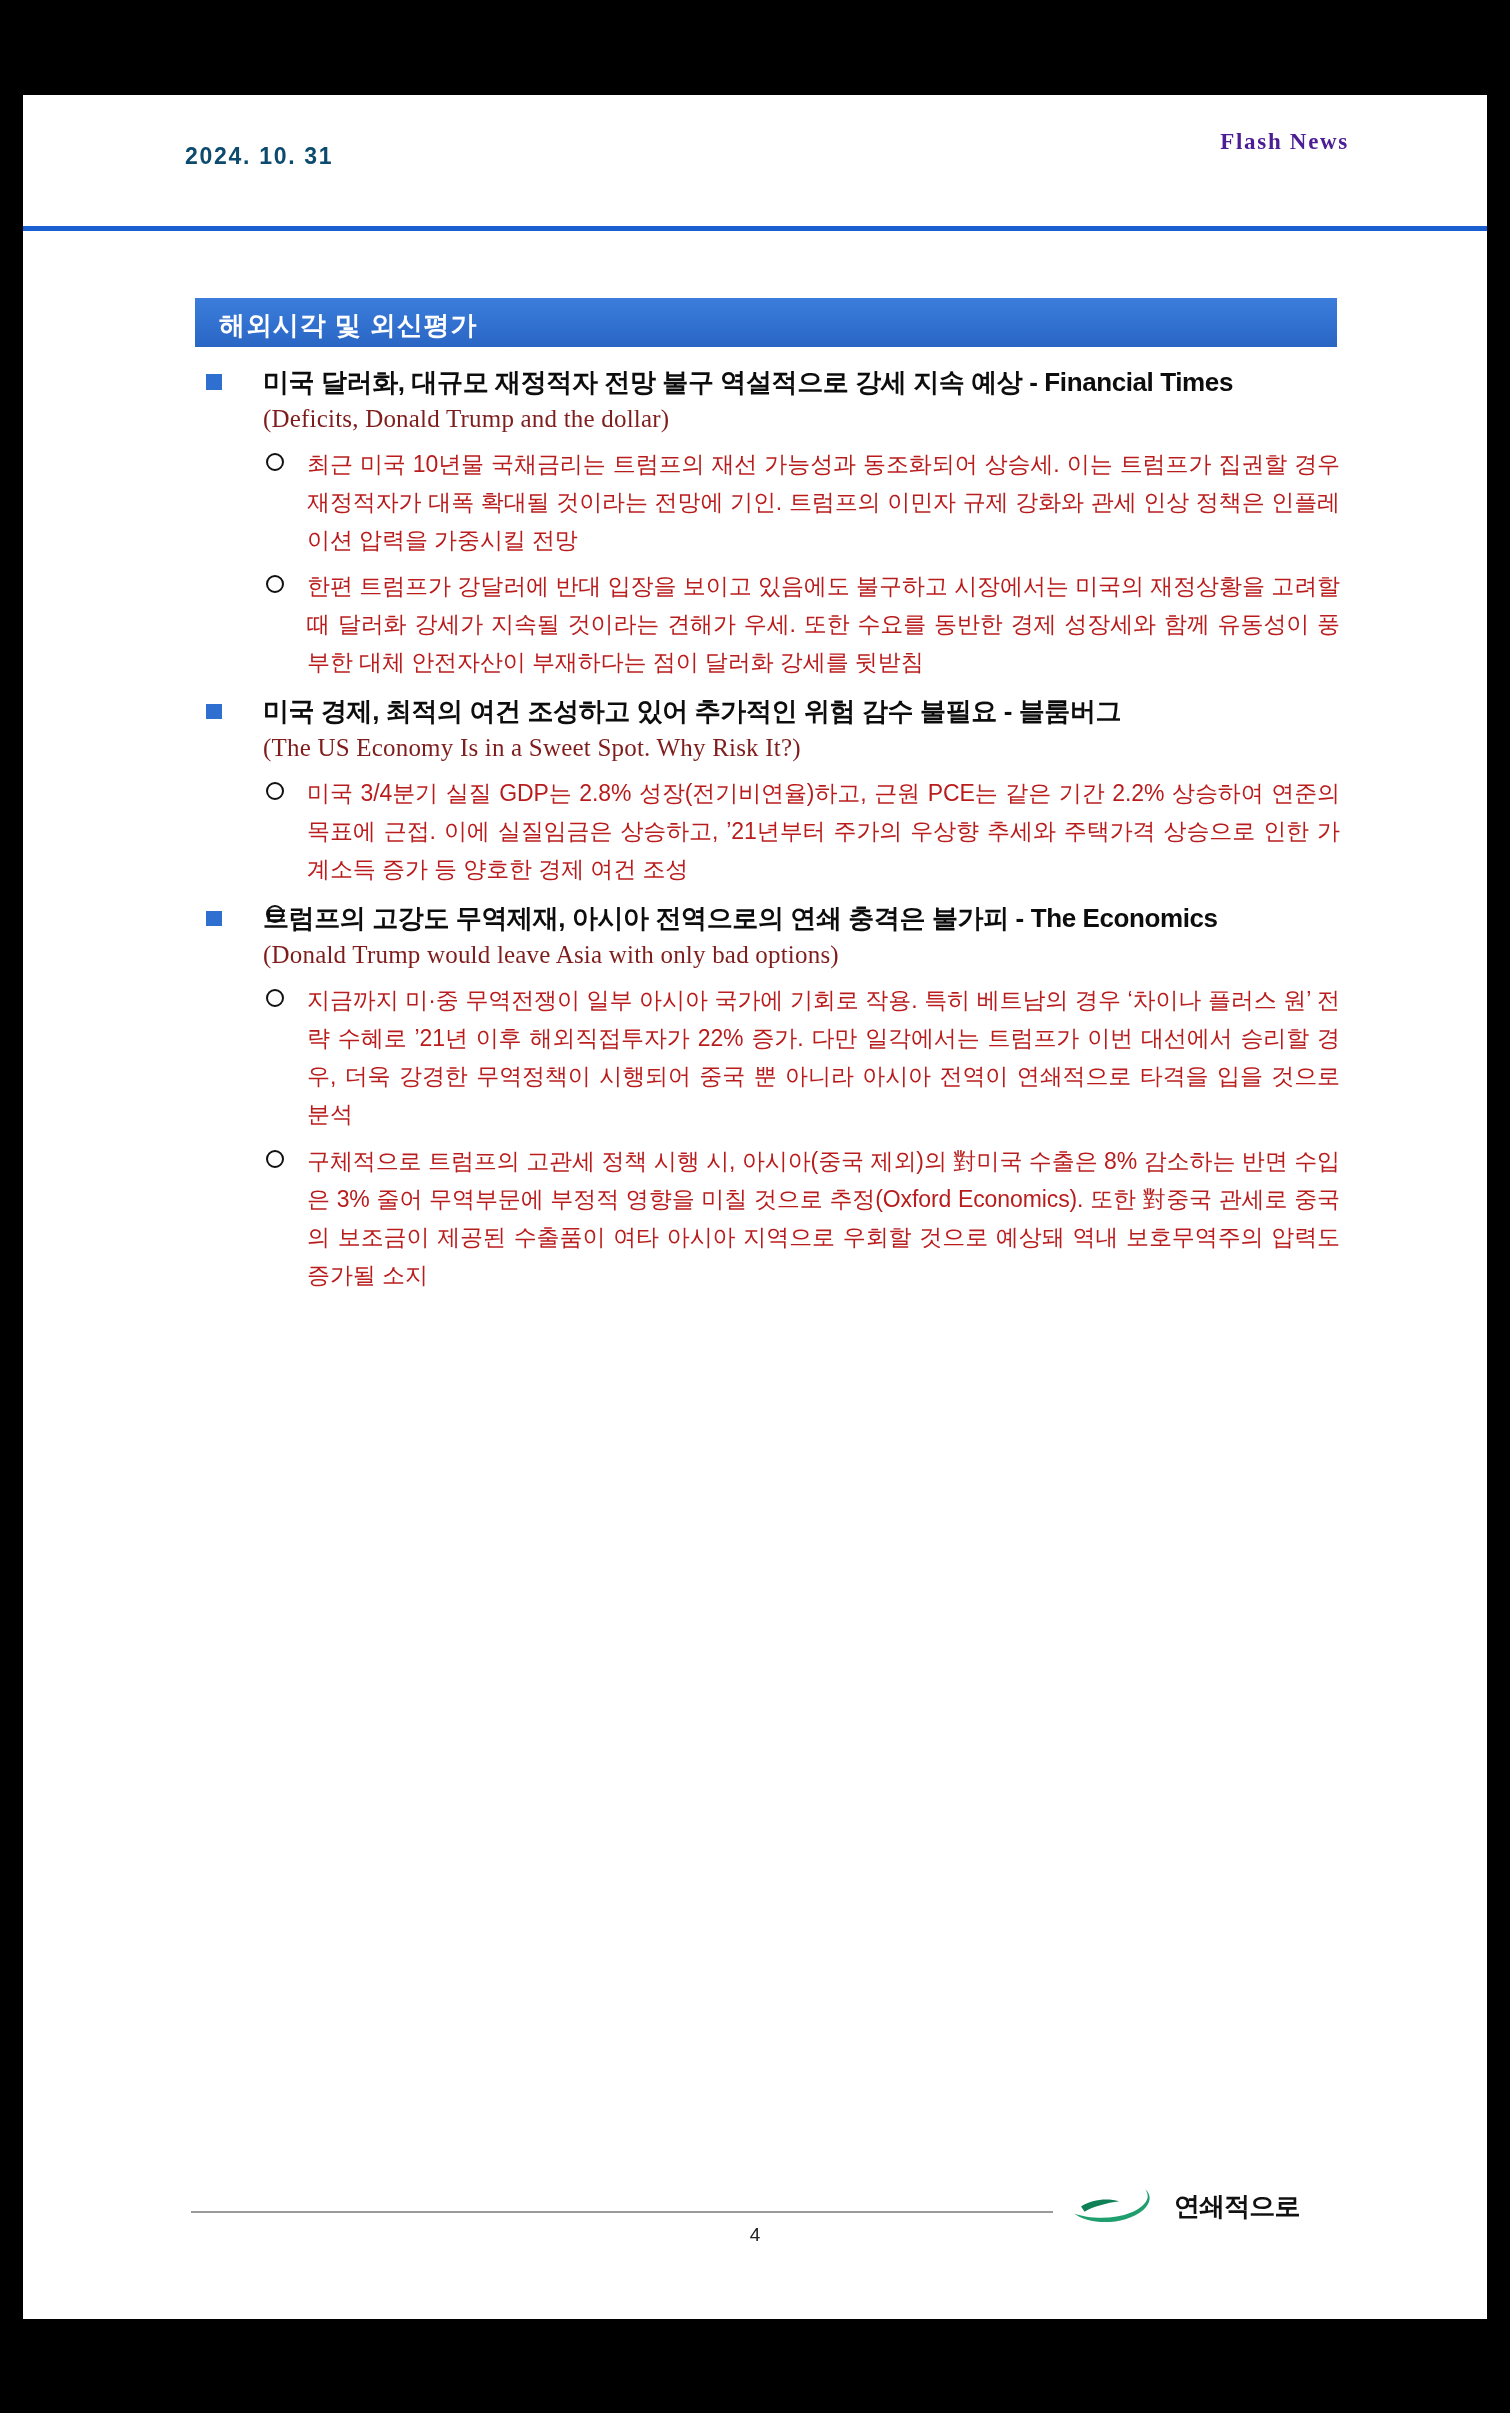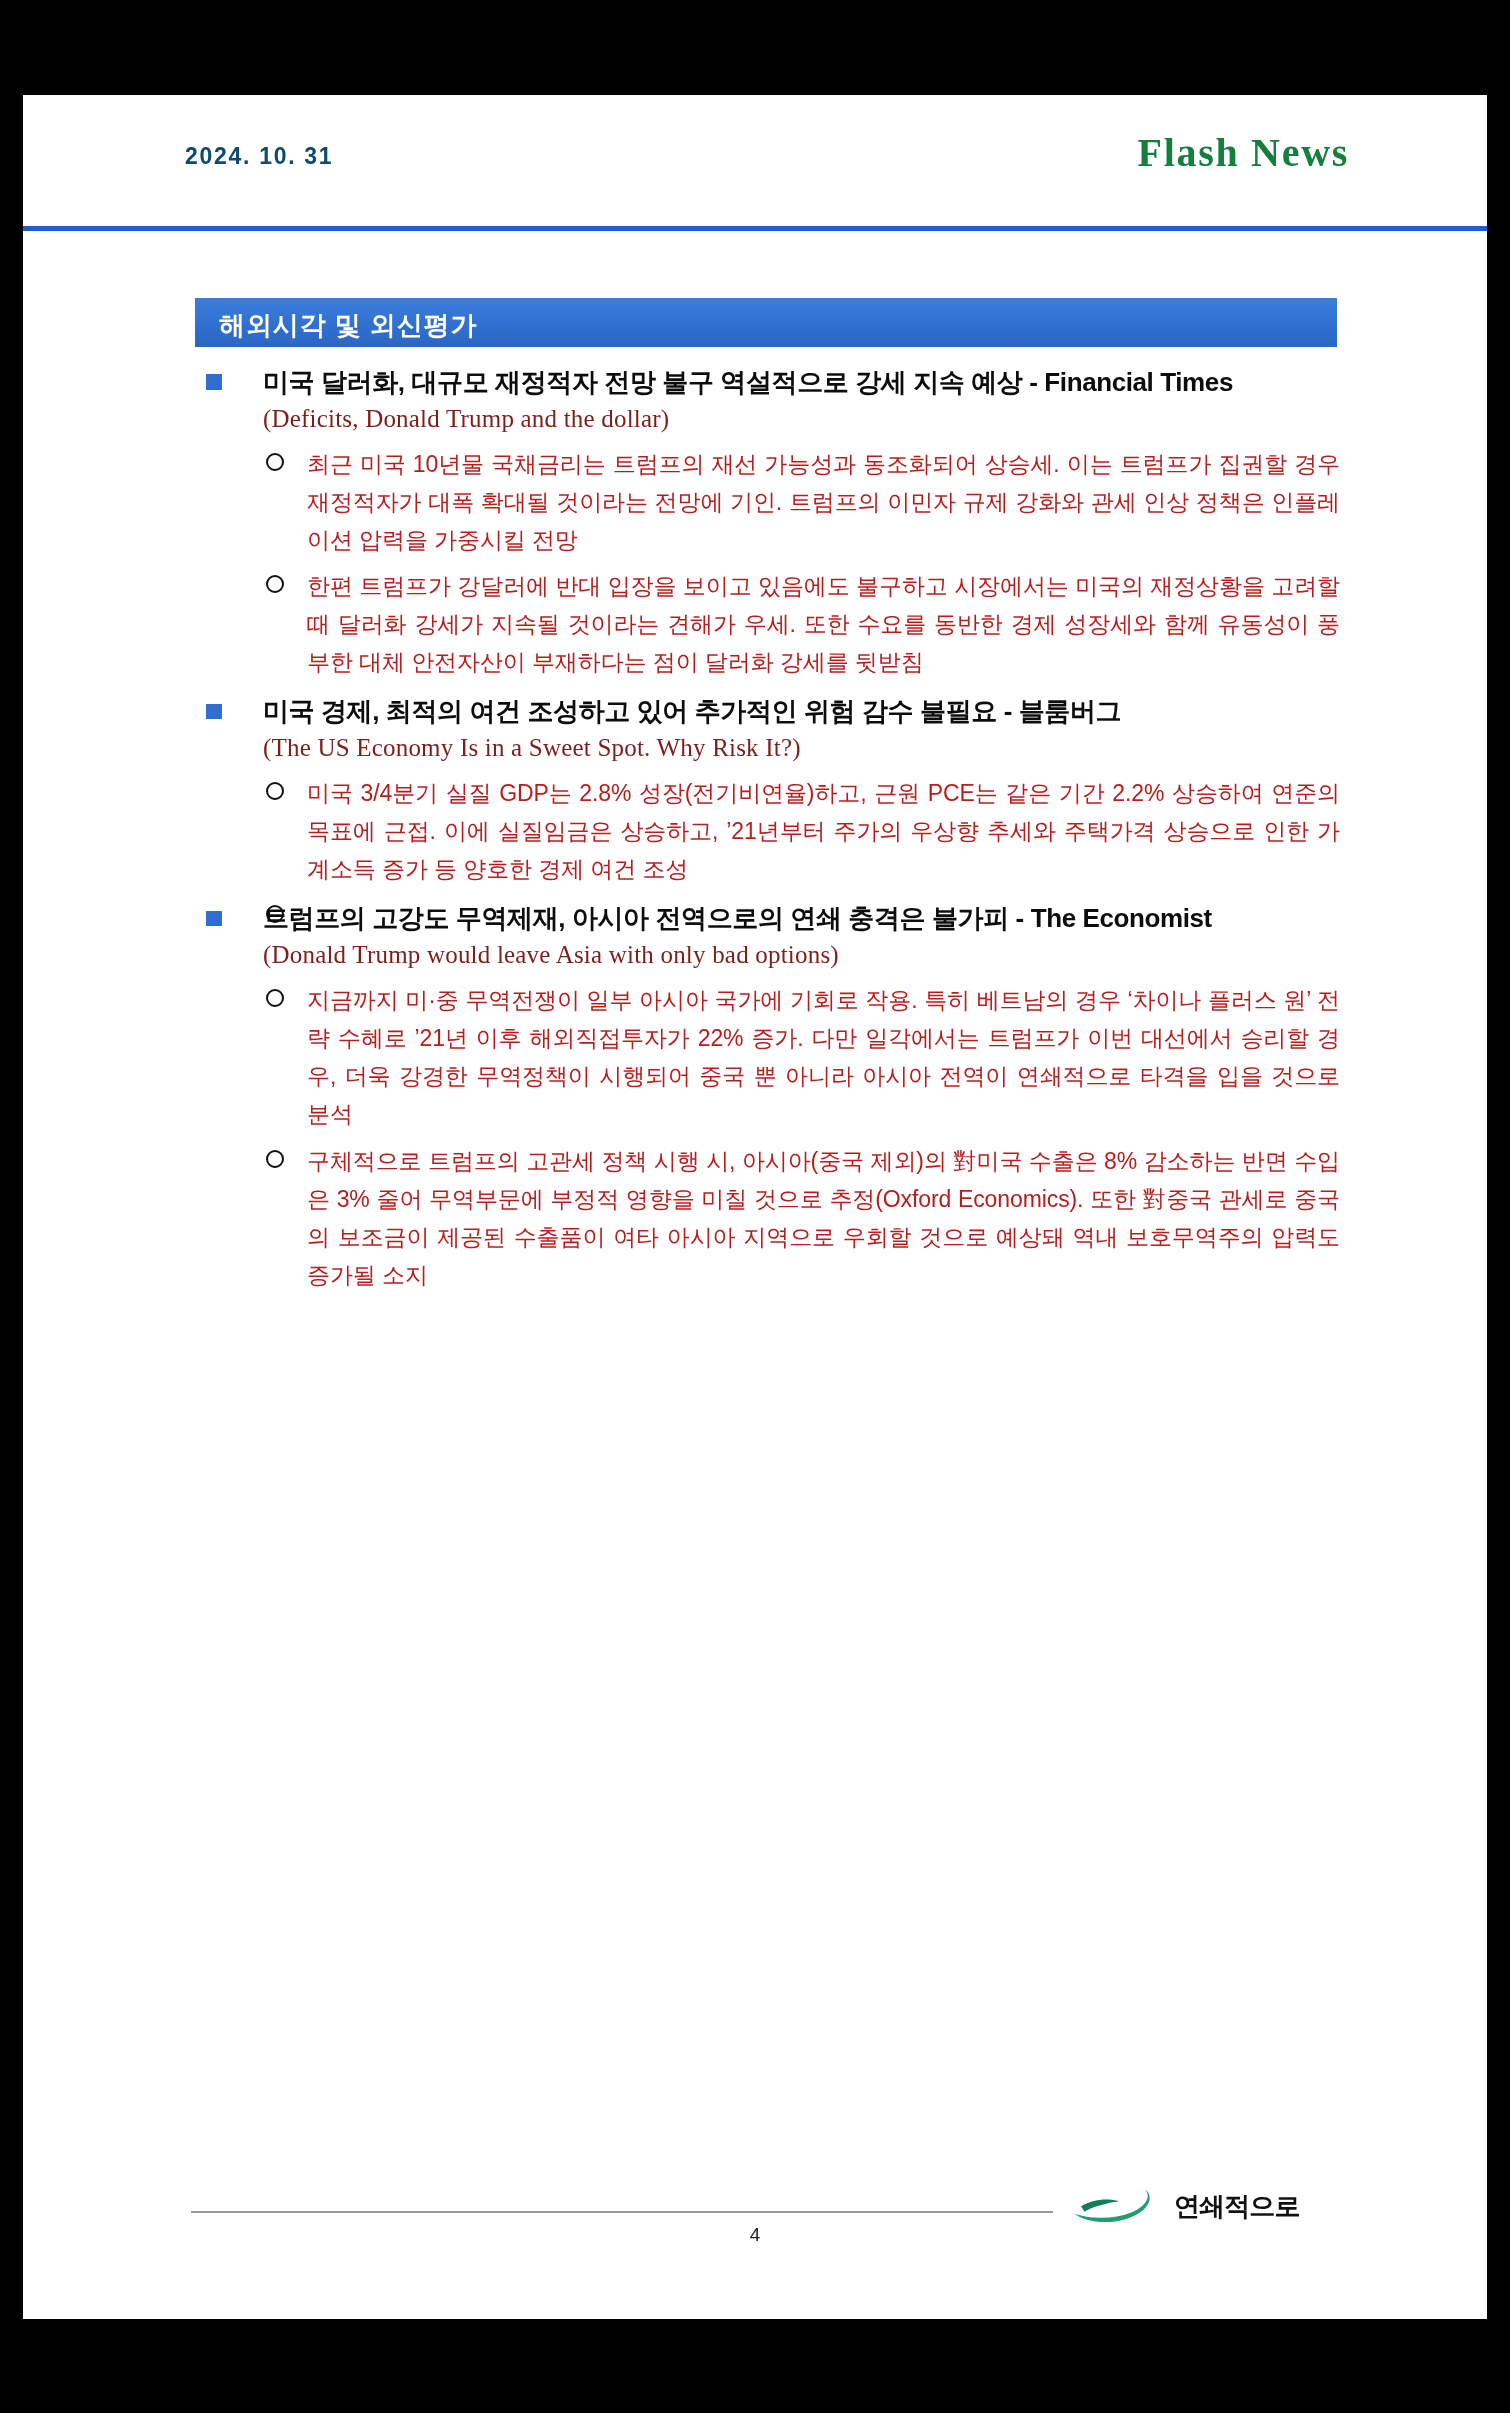--- a/index.html
+++ b/index.html
@@ -36,23 +36,23 @@
     top: 48px;
     font-size: 23px;
     font-weight: bold;
     letter-spacing: 1.7px;
     color: #0c4a6e;
   }
   .doc-brand {
     position: absolute;
     right: 138px;
     top: 34px;
-    font-size: 40px;
-    font-weight: bold;
-    color: #15803d;
+    font-size: 23px;
+    font-weight: bold;
+    color: #4c1d95;
     letter-spacing: 1.7px;
     font-family: "Liberation Serif", serif;
   }
   .header-rule {
     position: absolute;
     left: 0;
     top: 131px;
     width: 100%;
     height: 5.2px;
     background: #1a5fd0;
@@ -228,21 +228,21 @@
         <div class="sub-text">미국 3/4분기 실질 GDP는 2.8% 성장(전기비연율)하고, 근원 PCE는 같은 기간 2.2% 상승하여 연준의 목표에 근접. 이에 실질임금은 상승하고, ’21년부터 주가의 우상향 추세와 주택가격 상승으로 인한 가계소득 증가 등 양호한 경제 여건 조성</div>
       </div>
       <div class="sub-item">
         <span class="o-bullet"></span>
       </div>
     </div>
 
     <div class="item">
       <div class="head-row">
         <span class="sq-bullet"></span>
-        <span class="head-title">트럼프의 고강도 무역제재, 아시아 전역으로의 연쇄 충격은 불가피 - The Economist</span>
+        <span class="head-title">트럼프의 고강도 무역제재, 아시아 전역으로의 연쇄 충격은 불가피 - The Economics</span>
       </div>
       <div class="head-sub">(Donald Trump would leave Asia with only bad options)</div>
       <div class="sub-item">
         <span class="o-bullet"></span>
         <div class="sub-text">지금까지 미·중 무역전쟁이 일부 아시아 국가에 기회로 작용. 특히 베트남의 경우 ‘차이나 플러스 원’ 전략 수혜로 ’21년 이후 해외직접투자가 22% 증가. 다만 일각에서는 트럼프가 이번 대선에서 승리할 경우, 더욱 강경한 무역정책이 시행되어 중국 뿐 아니라 아시아 전역이 연쇄적으로 타격을 입을 것으로 분석</div>
       </div>
       <div class="sub-item">
         <span class="o-bullet"></span>
         <div class="sub-text">구체적으로 트럼프의 고관세 정책 시행 시, 아시아(중국 제외)의 對미국 수출은 8% 감소하는 반면 수입은 3% 줄어 무역부문에 부정적 영향을 미칠 것으로 추정(Oxford Economics). 또한 對중국 관세로 중국의 보조금이 제공된 수출품이 여타 아시아 지역으로 우회할 것으로 예상돼 역내 보호무역주의 압력도 증가될 소지</div>
       </div>

